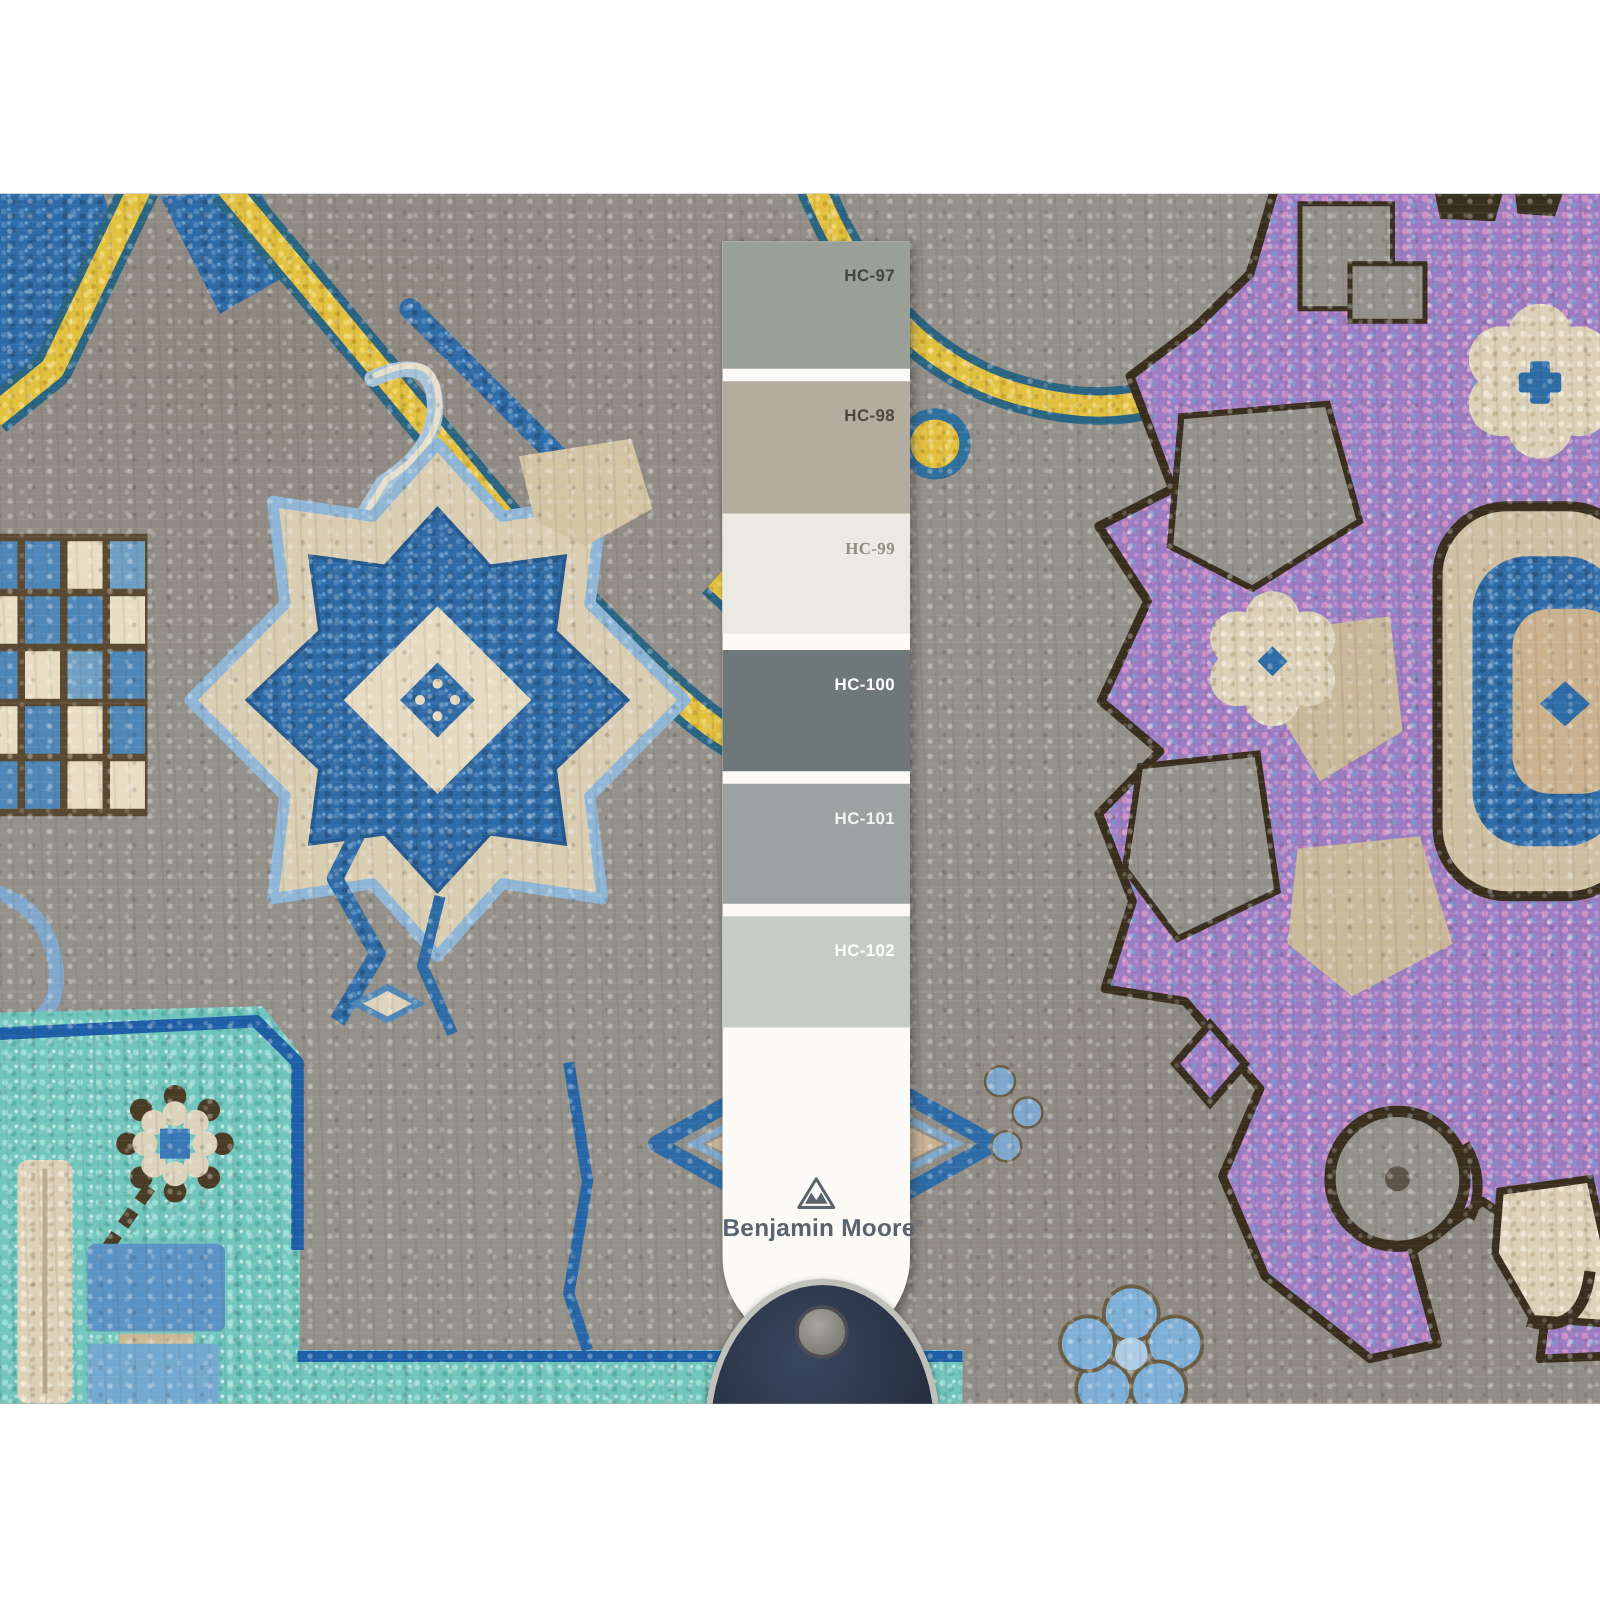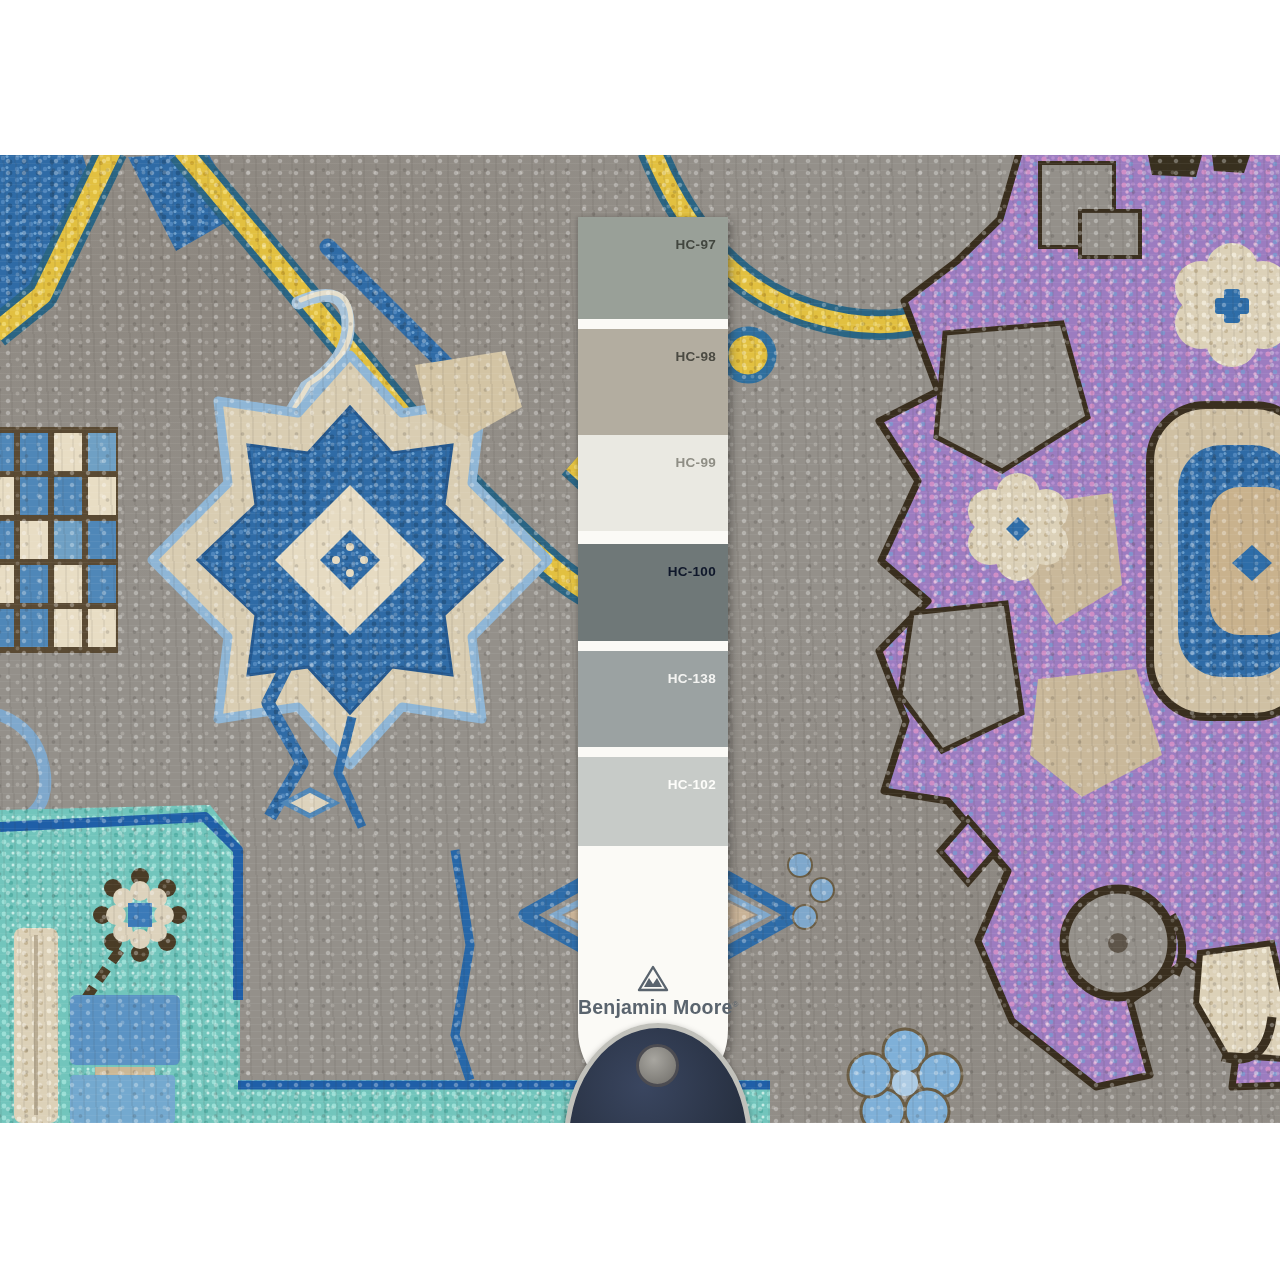--- a/index.html
+++ b/index.html
@@ -246,35 +246,35 @@
         <circle cx="940" cy="920" r="22" fill="#7fb0d8" stroke="#6b5d44" stroke-width="3"></circle>
         <circle cx="927" cy="956" r="22" fill="#7fb0d8" stroke="#6b5d44" stroke-width="3"></circle>
         <circle cx="883" cy="956" r="22" fill="#7fb0d8" stroke="#6b5d44" stroke-width="3"></circle>
         <circle cx="870" cy="920" r="22" fill="#7fb0d8" stroke="#6b5d44" stroke-width="3"></circle>
         <circle cx="905" cy="928" r="13" fill="#adcbe4"></circle>
       </g>
     </svg>
 
     <div class="texture"></div>
 
-    <div class="strip" style="background-color: rgb(251, 250, 246); margin-top: 24px;">
+    <div class="strip" style="background-color: rgb(251, 250, 246);">
       <div class="sw sw1" style="background-color: rgb(153, 160, 152);">
         <span class="sw-label" style="color: rgb(66, 70, 63);">HC-97</span>
       </div>
       <div class="sw sw2" style="background-color: rgb(179, 173, 160);">
         <span class="sw-label" style="color: rgb(75, 74, 66);">HC-98</span>
       </div>
       <div class="sw sw3" style="background-color: rgb(234, 233, 226);">
-        <span class="sw-label" style="color: rgb(143, 142, 133);">HC-99</span>
+        <span class="sw-label" style="color: rgb(143, 142, 133); font-family: Liberation Serif, serif;">HC-99</span>
       </div>
       <div class="sw sw4" style="background-color: rgb(111, 120, 120);">
-        <span class="sw-label" style="color: #0f172a;">HC-100</span>
+        <span class="sw-label" style="color: #ffffff;">HC-100</span>
       </div>
       <div class="sw sw5" style="background-color: rgb(155, 162, 162);">
-        <span class="sw-label" style="color: rgb(244, 244, 242);">HC-138</span>
+        <span class="sw-label" style="color: rgb(244, 244, 242);">HC-101</span>
       </div>
       <div class="sw sw6" style="background-color: rgb(199, 203, 200);">
         <span class="sw-label" style="color: rgb(253, 253, 250);">HC-102</span>
       </div>
 
       <div class="logo">
         <svg width="34" height="28" viewBox="0 0 34 28">
           <path d="M17,2 L31,25 L3,25 Z" fill="none" stroke="#5a646e" stroke-width="2.4" stroke-linejoin="round"></path>
           <path d="M8,22 L13,13 L17,19 L21,13 L26,22 Z" fill="#5a646e"></path>
         </svg>

